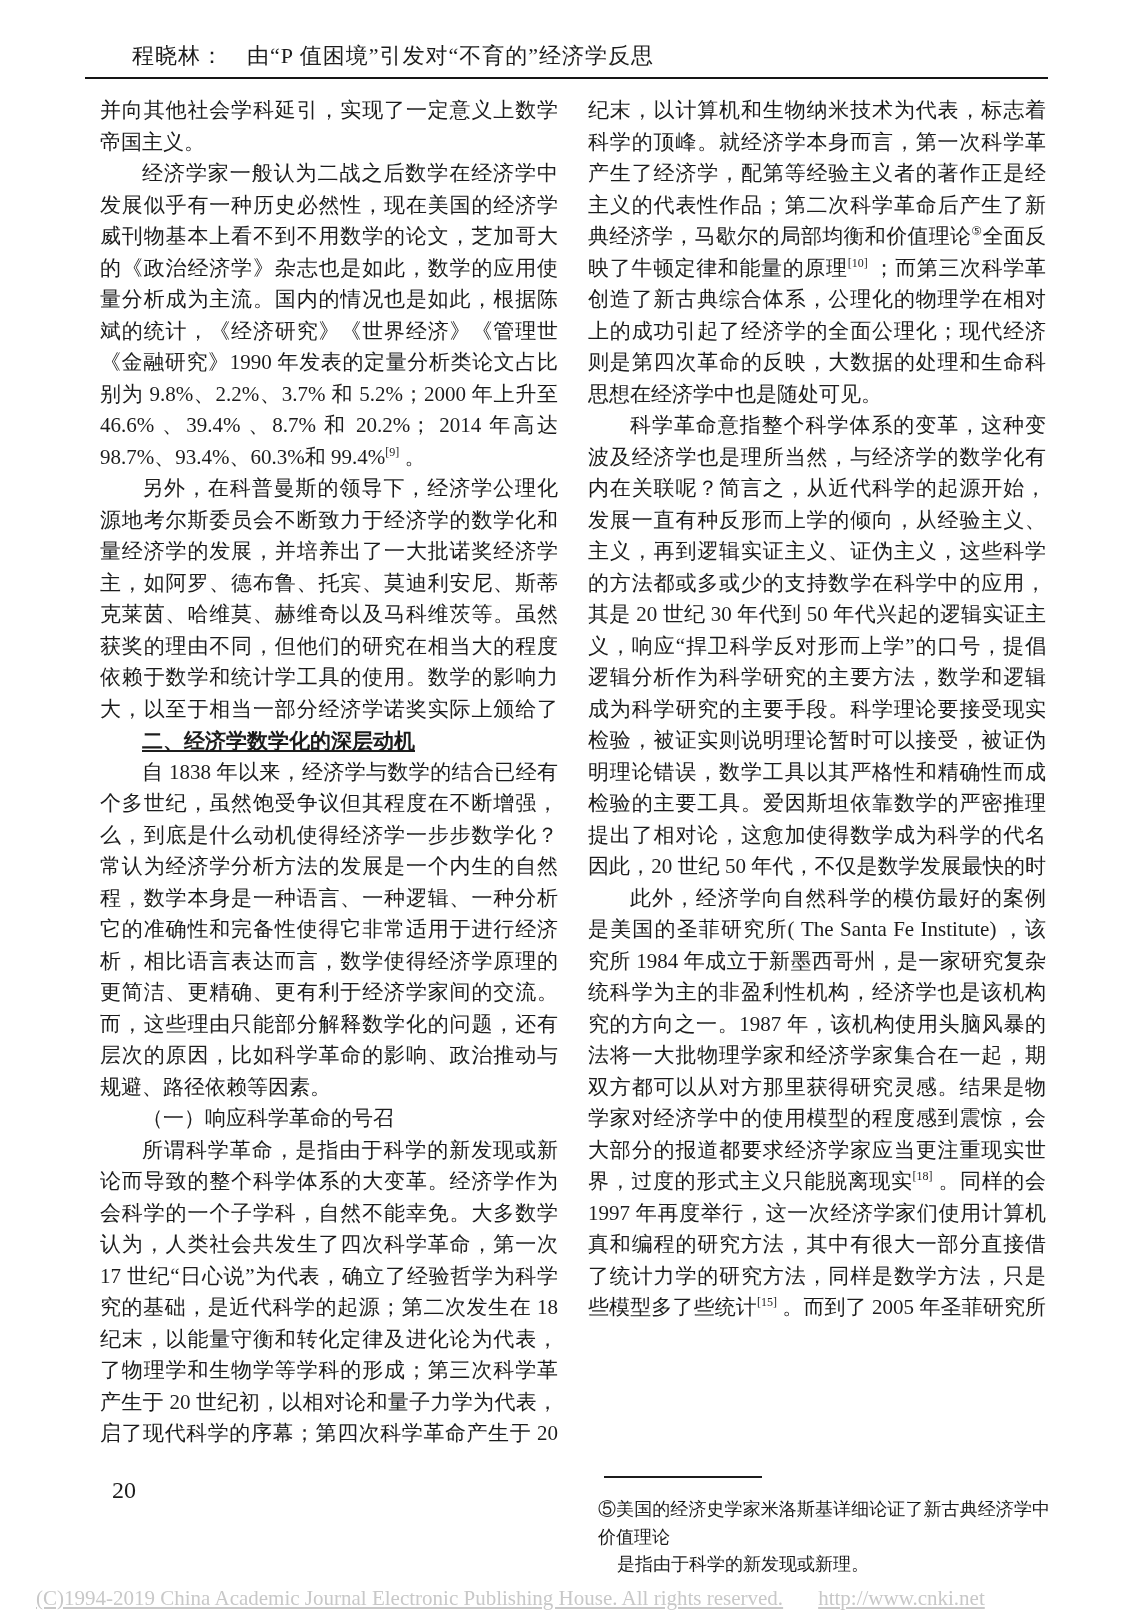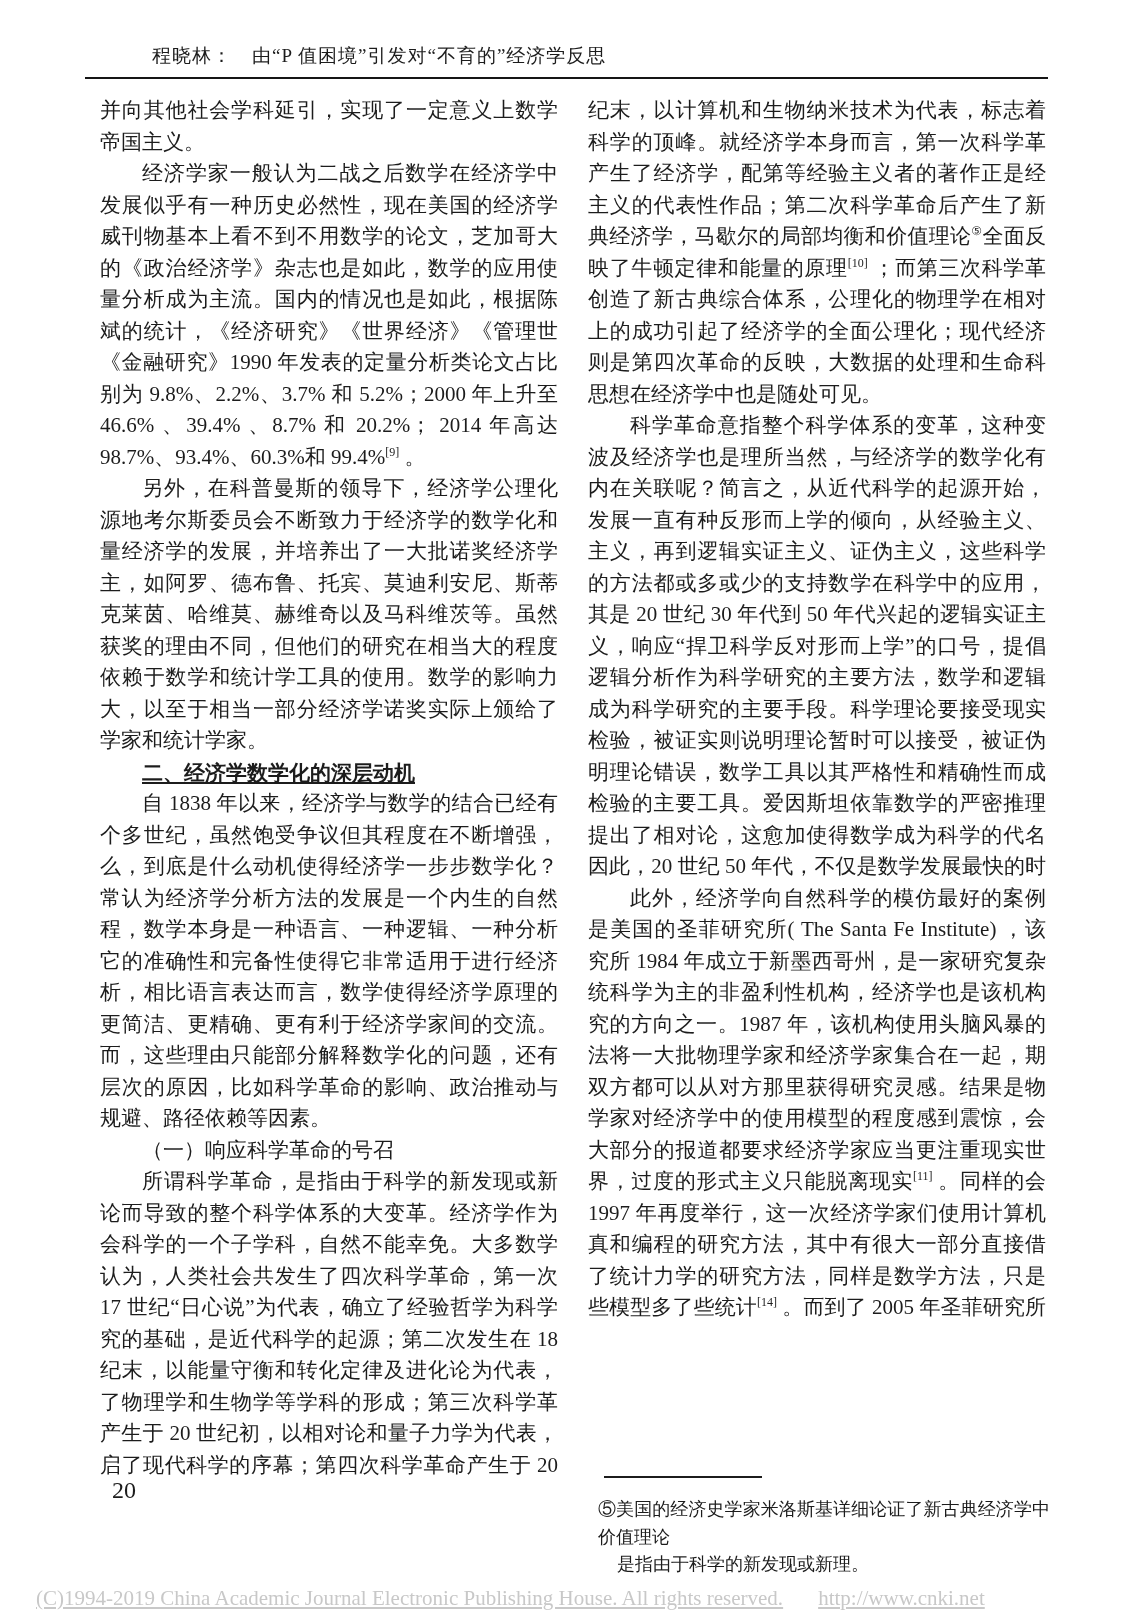--- a/index.html
+++ b/index.html
@@ -2,21 +2,21 @@
 <html><head>
 <meta charset="utf-8">
 <style>
   html,body{margin:0;padding:0;}
   body{
     width:1134px;height:1624px;position:relative;background:#ffffff;
     font-family:"Liberation Serif","DejaVu Serif",serif;color:#1c1c1c;
     overflow:hidden;
   }
   .running-head{
-    position:absolute;left:152px;top:44px;font-size:19px;line-height:24px;
+    position:absolute;left:132px;top:44px;font-size:22px;line-height:24px;
     letter-spacing:1px;white-space:nowrap;
   }
   .head-rule{
     position:absolute;left:85px;top:77px;width:963px;height:2px;background:#151515;
   }
   .col{position:absolute;top:95px;width:458px;}
   .col-left{left:100px;}
   .col-right{left:588px;}
   .line{
     height:31.5px;line-height:31.5px;font-size:21px;
@@ -57,21 +57,20 @@
     <div class="line full">46.6% 、39.4% 、8.7% 和 20.2%； 2014 年高达</div>
     <div class="line">98.7%、93.4%、60.3%和 99.4%<sup class="ref">[9]</sup> 。</div>
     <div class="line ind full">另外，在科普曼斯的领导下，经济学公理化的策</div>
     <div class="line full">源地考尔斯委员会不断致力于经济学的数学化和计</div>
     <div class="line full">量经济学的发展，并培养出了一大批诺奖经济学得</div>
     <div class="line full">主，如阿罗、德布鲁、托宾、莫迪利安尼、斯蒂格利茨、</div>
     <div class="line full">克莱茵、哈维莫、赫维奇以及马科维茨等。虽然他们</div>
     <div class="line full">获奖的理由不同，但他们的研究在相当大的程度上</div>
     <div class="line full">依赖于数学和统计学工具的使用。数学的影响力之</div>
     <div class="line full">大，以至于相当一部分经济学诺奖实际上颁给了数</div>
-    <div class="line">学家和统计学家。</div>
     <div class="line ind h2">二、经济学数学化的深层动机</div>
     <div class="line ind full">自 1838 年以来，经济学与数学的结合已经有一</div>
     <div class="line full">个多世纪，虽然饱受争议但其程度在不断增强，那</div>
     <div class="line full">么，到底是什么动机使得经济学一步步数学化？通</div>
     <div class="line full">常认为经济学分析方法的发展是一个内生的自然过</div>
     <div class="line full">程，数学本身是一种语言、一种逻辑、一种分析工具，</div>
     <div class="line full">它的准确性和完备性使得它非常适用于进行经济分</div>
     <div class="line full">析，相比语言表达而言，数学使得经济学原理的表达</div>
     <div class="line full">更简洁、更精确、更有利于经济学家间的交流。然</div>
     <div class="line full">而，这些理由只能部分解释数学化的问题，还有更深</div>
@@ -117,25 +116,25 @@
     <div class="line full">因此，20 世纪 50 年代，不仅是数学发展最快的时</div>
     <div class="line ind full">此外，经济学向自然科学的模仿最好的案例就</div>
     <div class="line full">是美国的圣菲研究所( The Santa Fe Institute) ，该研</div>
     <div class="line full">究所 1984 年成立于新墨西哥州，是一家研究复杂系</div>
     <div class="line full">统科学为主的非盈利性机构，经济学也是该机构研</div>
     <div class="line full">究的方向之一。1987 年，该机构使用头脑风暴的方</div>
     <div class="line full">法将一大批物理学家和经济学家集合在一起，期望</div>
     <div class="line full">双方都可以从对方那里获得研究灵感。结果是物理</div>
     <div class="line full">学家对经济学中的使用模型的程度感到震惊，会后</div>
     <div class="line full">大部分的报道都要求经济学家应当更注重现实世</div>
-    <div class="line full">界，过度的形式主义只能脱离现实<sup class="ref">[11]</sup> 。同样的会议</div>
+    <div class="line full">界，过度的形式主义只能脱离现实<sup class="ref">[18]</sup> 。同样的会议</div>
     <div class="line full">1997 年再度举行，这一次经济学家们使用计算机仿</div>
     <div class="line full">真和编程的研究方法，其中有很大一部分直接借用</div>
     <div class="line full">了统计力学的研究方法，同样是数学方法，只是少了</div>
-    <div class="line full">些模型多了些统计<sup class="ref">[14]</sup> 。而到了 2005 年圣菲研究所</div>
+    <div class="line full">些模型多了些统计<sup class="ref">[15]</sup> 。而到了 2005 年圣菲研究所</div>
   </div>
 
 <div class="footnote">
   <div class="fn-rule"></div>
   <div>
       <div class="fn-line">⑤美国的经济史学家米洛斯基详细论证了新古典经济学中价值理论</div>
       <div class="fn-line cont">是指由于科学的新发现或新理。</div>
     </div>
 </div>
 

